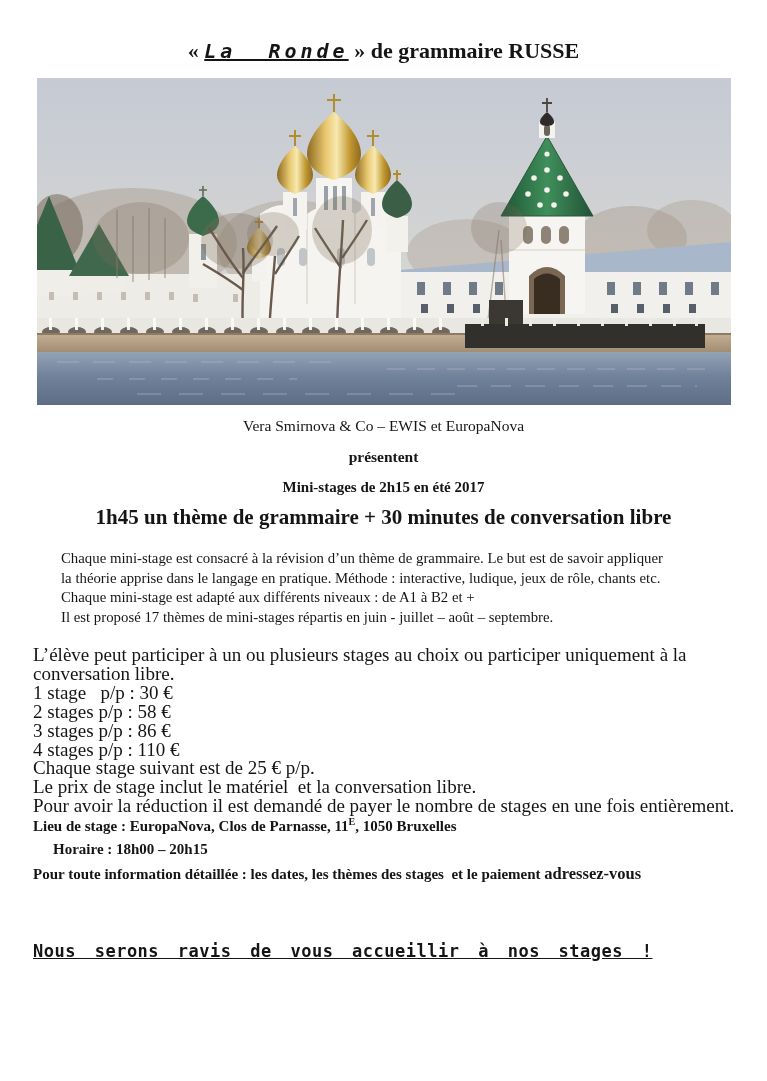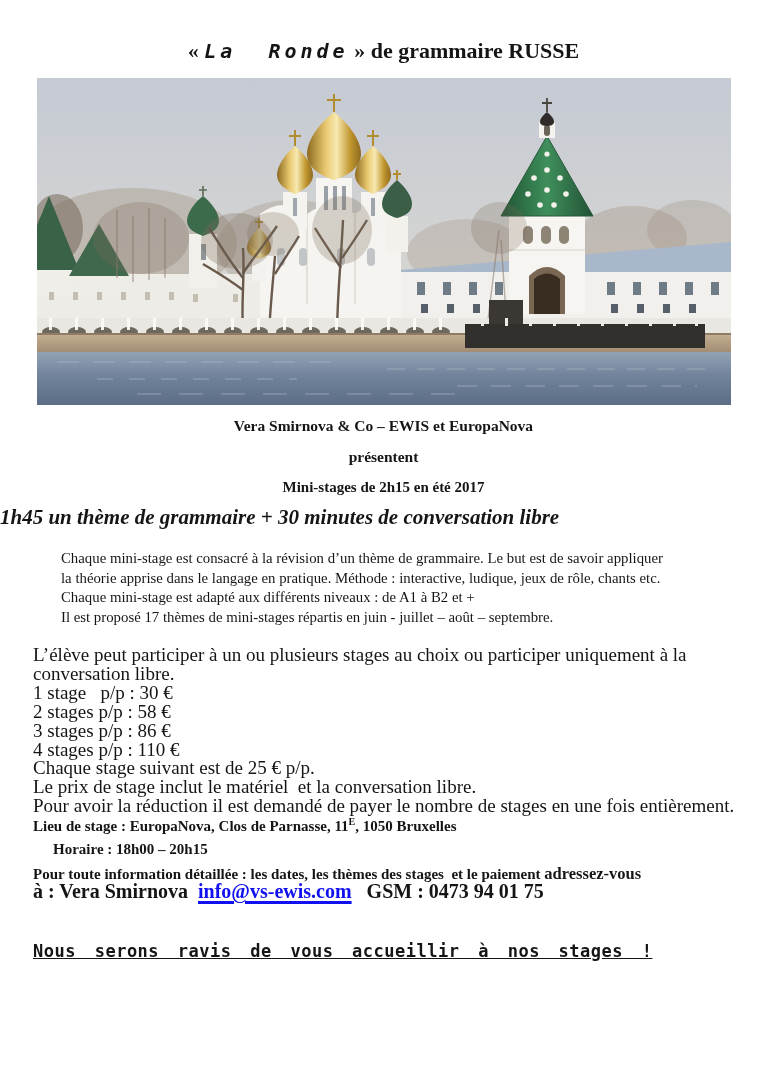--- a/index.html
+++ b/index.html
@@ -7,28 +7,28 @@
     position:relative; width:767px; height:1081px; background:#ffffff;
     font-family:"Liberation Serif", serif; color:#151515; overflow:hidden;
   }
   .line { white-space:pre-wrap; }
   .doc-title {
     position:absolute; top:38px; left:0; width:767px; text-align:center;
     font-size:22px; font-weight:bold; white-space:pre-wrap;
   }
   .doc-title .ronde {
     font-family:"DejaVu Sans Mono", monospace; font-style:italic; font-weight:bold;
-    font-size:20px; letter-spacing:4px;
+    font-size:20px; letter-spacing:4px;text-decoration:underline;
   }
   .photo-wrap { position:absolute; left:37px; top:78px; width:694px; height:327px; }
   .photo-wrap svg { display:block; width:694px; height:327px; }
-  .presenter1 { position:absolute; top:417px; left:0; width:767px; text-align:center; font-weight:bold; font-size:15.5px; }
+  .presenter1 { position:absolute; top:417px; left:0; width:767px; text-align:center; font-weight:normal; font-size:15.5px; }
   .presenter2 { position:absolute; top:440px; left:0; width:767px; text-align:center; font-weight:bold; font-size:15.5px;margin-top:8px; }
   .heading1 { position:absolute; top:479px; left:0; width:767px; text-align:center; font-weight:bold; font-size:15px; }
-  .heading2 { position:absolute; top:505px; left:0; width:767px; font-weight:bold; font-size:21px;font-style:italic; }
+  .heading2 { position:absolute; top:505px; left:0; width:767px; text-align:center; font-weight:bold; font-size:21px; }
   .intro { position:absolute; left:33px; top:549px; width:712px; font-size:14.8px; line-height:19.6px;margin-left:28px; }
   .pricing { position:absolute; left:33px; top:646px; width:712px; font-size:19px; line-height:18.9px; }
   .detail-line { position:absolute; left:33px; font-weight:bold; font-size:15px; white-space:pre-wrap; }
   .lieu { top:818px; }
   .lieu sup { font-size:10px; line-height:0; vertical-align:6px; }
   .horaire { top:841px;margin-left:20px; }
   .info { top:864px; }
   .info .emph { font-size:16.5px; }
   .contact { top:880px; font-size:20px; }
   .contact a.email {
@@ -339,17 +339,16 @@
     <div class="line">Le prix de stage inclut le matériel  et la conversation libre.</div>
     <div class="line">Pour avoir la réduction il est demandé de payer le nombre de stages en une fois entièrement.</div>
   </div>
 
   <div class="detail-line lieu"><span>Lieu de stage : EuropaNova, Clos de Parnasse, 11</span><sup>E</sup><span>, 1050 Bruxelles</span></div>
 
   <div class="detail-line horaire line">Horaire : 18h00 – 20h15</div>
 
   <div class="detail-line info"><span>Pour toute information détaillée : les dates, les thèmes des stages  et le paiement </span><span class="emph">adressez-vous</span></div>
 
-  <div class="detail-line contact"><span>à : Vera Smirnova  </span><a href="#" class="email">info@vs-ewis.com</a><span>   GSM : 0473 94 01 75</span></div>
 
   <div class="slogan">Nous serons ravis de vous accueillir à nos stages !</div>
 
 </div>
 
 </body></html>

